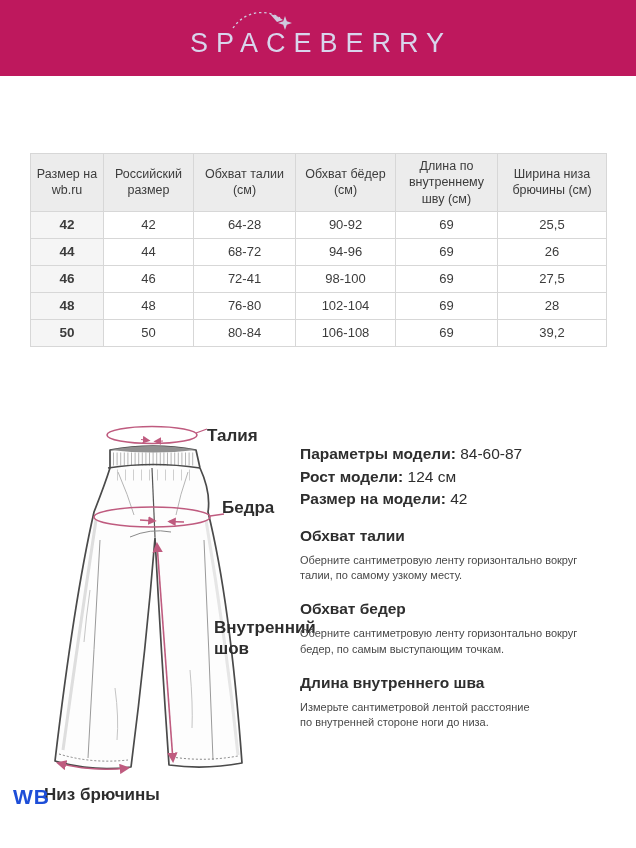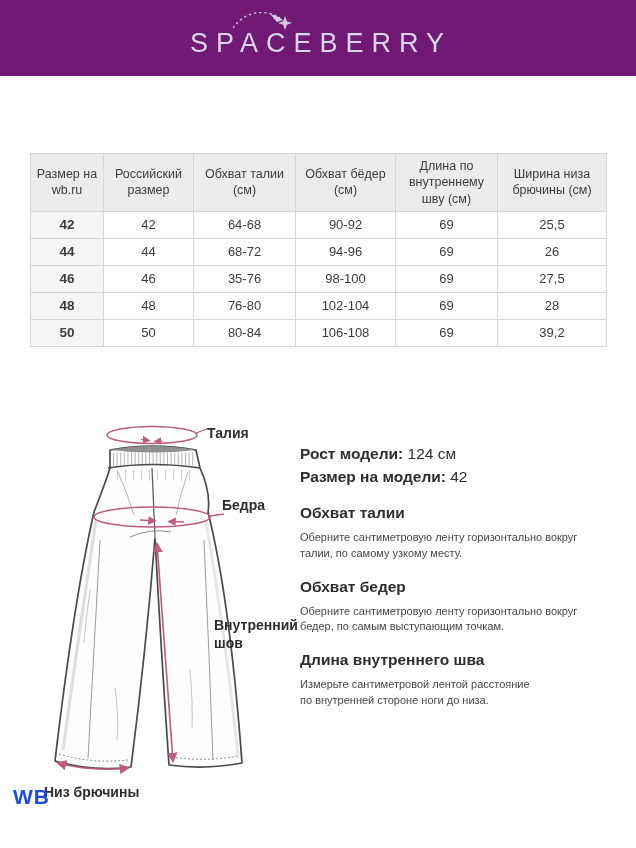--- a/index.html
+++ b/index.html
@@ -5,21 +5,21 @@
   * { margin:0; padding:0; box-sizing:border-box; }
   html,body { background:#fff; }
   .page {
     position:relative; width:636px; height:848px; overflow:hidden;
     background:#fff; font-family:"Liberation Sans", sans-serif; color:#363636;
   }
 
   
   .banner {
     position:absolute; left:0; top:0; width:636px; height:76px;
-    background:#701a75; display:flex; align-items:center; justify-content:center;
+    background:#be185d; display:flex; align-items:center; justify-content:center;
   }
   .logo-wrap { position:relative; display:inline-block; }
   .logo-text {
     font-size:27px; font-weight:400; letter-spacing:8px; color:#d8d5ec;
     padding-left:6px; line-height:1; display:inline-block; margin-top:10px;
   }
   .comet { position:absolute; left:46px; top:-13px; width:72px; height:28px; }
 
   
   .size-table {
@@ -37,21 +37,21 @@
     background:#fff; font-size:13px; color:#3c3c3c; height:27px; padding:2px 4px;
   }
   .size-table td:first-child {
     background:#f5f5f5; font-weight:700; font-size:13.5px;
   }
 
   
   .diagram { position:absolute; left:30px; top:420px; width:272px; height:400px; }
   .diagram svg { position:absolute; left:0; top:0; }
   .dlabel {
-    position:absolute; font-size:14px; font-weight:600; color:#2d2d2d; line-height:1.25;
+    position:absolute; font-size:17px; font-weight:600; color:#2d2d2d; line-height:1.25;
   }
   .dlabel.waist  { left:177px; top:5px; }
   .dlabel.hips   { left:192px; top:77px; }
   .dlabel.inseam { left:148px; top:197px; width:105px;margin-left:36px; }
   .dlabel.hem    { left:14px;  top:364px; }
 
   
   .info { position:absolute; left:300px; top:443px; width:318px; }
   .info-line { font-size:15.5px; line-height:22.5px; color:#2e2e2e; }
   .info-line .lbl { font-weight:700; }
@@ -100,37 +100,37 @@
         <th>Обхват талии (см)</th>
         <th>Обхват бёдер (см)</th>
         <th>Длина по внутреннему шву (см)</th>
         <th>Ширина низа брючины (см)</th>
       </tr>
     </thead>
     <tbody>
       <tr>
         <td>42</td>
         <td>42</td>
-        <td>64-68</td>
+        <td>64-28</td>
         <td>90-92</td>
         <td>69</td>
         <td>25,5</td>
       </tr>
       <tr>
         <td>44</td>
         <td>44</td>
         <td>68-72</td>
         <td>94-96</td>
         <td>69</td>
         <td>26</td>
       </tr>
       <tr>
         <td>46</td>
         <td>46</td>
-        <td>35-76</td>
+        <td>72-41</td>
         <td>98-100</td>
         <td>69</td>
         <td>27,5</td>
       </tr>
       <tr>
         <td>48</td>
         <td>48</td>
         <td>76-80</td>
         <td>102-104</td>
         <td>69</td>
@@ -194,20 +194,24 @@
     </svg>
 
     <div class="dlabel waist">Талия</div>
     <div class="dlabel hips">Бедра</div>
     <div class="dlabel inseam">Внутренний шов</div>
     <div class="dlabel hem">Низ брючины</div>
   </section>
 
   <section class="info">
     <div class="info-line">
+      <span class="lbl">Параметры модели:</span>
+      <span>84-60-87</span>
+    </div>
+    <div class="info-line">
       <span class="lbl">Рост модели:</span>
       <span>124 см</span>
     </div>
     <div class="info-line">
       <span class="lbl">Размер на модели:</span>
       <span>42</span>
     </div>
 
     <div class="guide-section">
       <h3>Обхват талии</h3>

